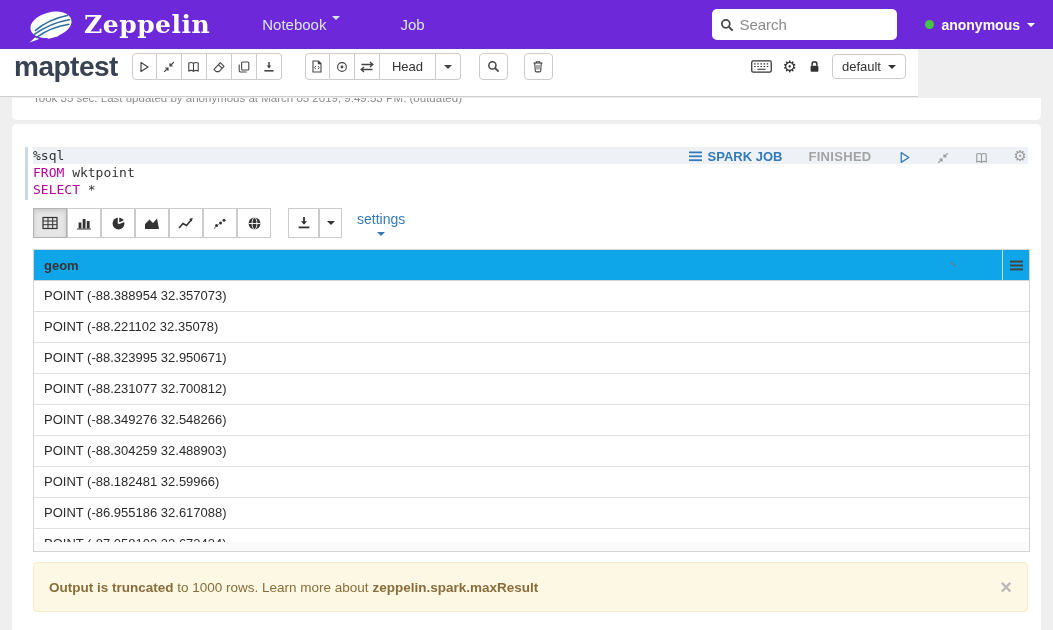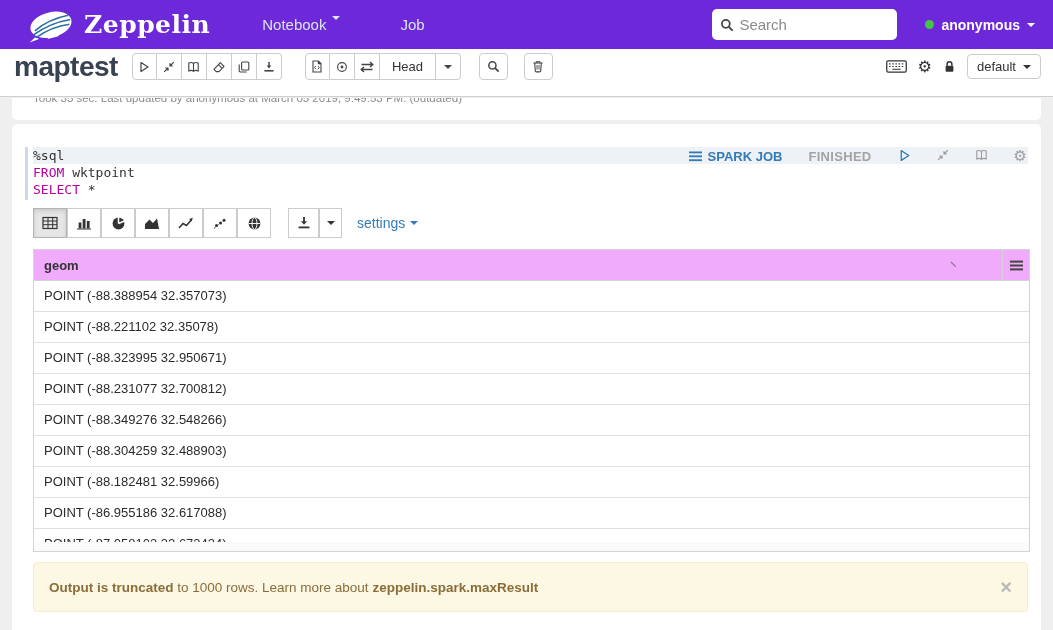--- a/index.html
+++ b/index.html
@@ -21,21 +21,21 @@
   .nav-search { margin-left:auto; width:185px; height:31px; background:#fff; border-radius:5px;
                 display:flex; align-items:center; padding:0 8px; gap:5px; }
   .nav-search input { border:none; outline:none; font-size:15px; width:140px;
                       font-family:"Liberation Sans", sans-serif; color:#333; }
   .nav-search input::placeholder { color:#8b8b8b; }
   .nav-user { display:flex; align-items:center; gap:7px; margin-left:28px; margin-right:18px;
               color:#fff; font-size:14px; font-weight:bold; cursor:pointer; }
   .status-dot { width:9px; height:9px; border-radius:50%; background:#43c743; }
 
   
-  .note-toolbar { position:absolute; left:0; top:49px; width:1053px; height:48px;
+  .note-toolbar { position:absolute; left:0; top:49px; width:918px; height:48px;
                   background:#fff; border-bottom:1px solid #cfcfcf; display:flex;
                   align-items:center; padding:0 12px 12px 14px; }
   .note-title { font-size:28px; font-weight:bold; color:#384252; letter-spacing:-.5px; }
   .btngroup { display:inline-flex;justify-content:center; }
   .ibtn { display:inline-flex; align-items:center; justify-content:center; height:27px;
           min-width:25px; padding:0 5px; border:1px solid #ccc; background:#fff;
           color:#444; cursor:pointer; }
   .btngroup .ibtn + .ibtn { border-left:none; }
   .btngroup .ibtn:first-child { border-radius:4px 0 0 4px; }
   .btngroup .ibtn:last-child { border-radius:0 4px 4px 0; }
@@ -58,43 +58,43 @@
   
   .code-focus-bar { position:absolute; left:13px; top:23px; width:3px; height:53px;
                     background:#ccd9ea; }
   .code-block { position:absolute; left:21px; top:23px; width:995px;
                 font-family:"DejaVu Sans Mono","Liberation Mono",monospace;
                 font-size:13px; line-height:17px; color:#333; cursor:text; }
   .code-line { height:17px; white-space:pre; }
   .code-line.active { background:#eef2f7; }
   .kw { color:#b8009e; }
 
-  .spark-row { position:absolute; top:25px; right:14px; display:flex; align-items:flex-start;
+  .spark-row { position:absolute; top:25px; right:14px; display:flex; align-items:flex-end;
                gap:26px; font-size:13px; }
   .spark-link { color:#337ab7; display:flex; align-items:center; gap:5px; font-weight:bold;
                 cursor:pointer; }
   .spark-state { color:#a3a3a3; font-weight:bold; letter-spacing:.3px; }
   .pctl { color:#9a9a9a; cursor:pointer; display:inline-flex; }
   .pctl.play { color:#337ab7; }
 
   
   .display-bar { position:absolute; left:21px; top:84px; display:flex; align-items:center; }
   .vbtn { width:34px; height:30px; display:inline-flex; align-items:center;
           justify-content:center; border:1px solid #ccc; background:#fff; color:#333;
           cursor:pointer; }
   .vbtn.active { background:#e6e6e6; border-color:#b3b3b3;
                  box-shadow:inset 0 2px 4px rgba(0,0,0,.13); }
   .dl-group { margin-left:17px; }
   .settings-link { margin-left:15px; color:#337ab7; font-size:14px; display:flex;
-                   align-items:center; gap:5px; cursor:pointer; }
+                   align-items:center; gap:5px; cursor:pointer;flex-direction:column; }
 
   
   .grid { position:absolute; left:21px; top:125px; width:997px;
           border:1px solid #d4d4d4; background:#fff; }
-  .grid-header { height:31px; background:#f0abfc; border-bottom:1px solid #d4d4d4;
+  .grid-header { height:31px; background:#0ea5e9; border-bottom:1px solid #d4d4d4;
                  display:flex; align-items:stretch;gap:37px; }
   .grid-header .hcell { flex:1; display:flex; align-items:center; padding-left:10px;
                         font-size:13px; font-weight:bold; color:#333; cursor:pointer;
                         position:relative; }
   .col-caret { position:absolute; right:8px; top:11px; width:7px; height:7px; color:#777; }
   .menu-cell { width:27px; border-left:1px solid #d4d4d4; display:flex; align-items:center;
                justify-content:center; color:#444; cursor:pointer; }
   .grid-body { height:261px; overflow:hidden; }
   .trow { height:31px; line-height:30px; padding-left:10px; font-size:13px; color:#2b2b2b;
           border-bottom:1px solid #e0e0e0; background:#fff; white-space:nowrap; }

